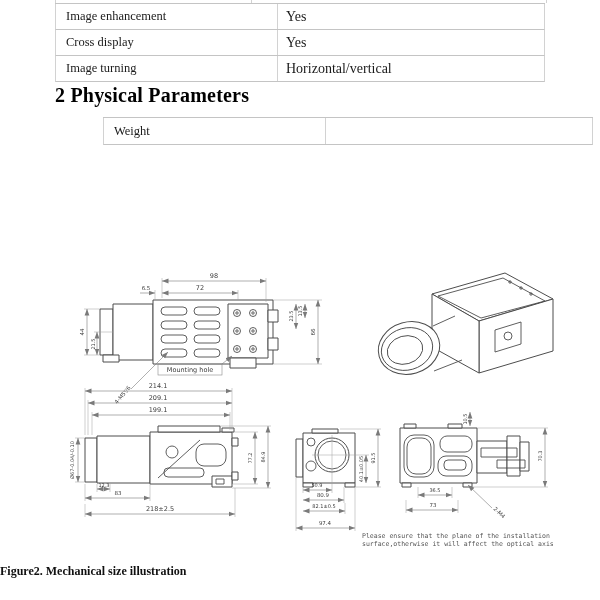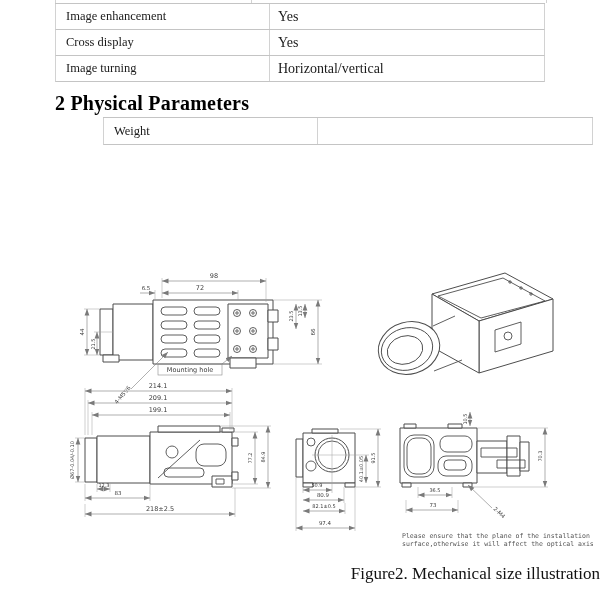--- a/index.html
+++ b/index.html
@@ -1,45 +1,45 @@
 <!DOCTYPE html>
 <html><head>
 <meta charset="utf-8">
 <style>
   html,body{margin:0;padding:0;background:#ffffff;}
   #page{position:relative;width:600px;height:600px;background:#ffffff;overflow:hidden;
         font-family:"Liberation Serif",serif;color:#1a1a1a;}
   
   .spec-table{position:absolute;left:55px;width:490px;border-top:1px solid #c4c4c4;}
   .spec-row{display:flex;border-bottom:1px solid #c4c4c4;border-left:1px solid #d2d2d2;border-right:1px solid #d2d2d2;}
-  .cell-param{width:195px;border-right:1px solid #d2d2d2;padding:0 8px 0 10px;display:flex;align-items:center;
+  .cell-param{width:195px;border-right:1px solid #d2d2d2;padding:0 16px 0 10px;display:flex;align-items:center;
               font-size:12.5px;}
   .cell-value{flex:1;padding:0 0 0 8px;display:flex;align-items:center;font-size:14px;}
   .t1 .spec-row{height:25px;}
   .t2 .spec-row{height:26px;}
   #top-stub{position:absolute;left:55px;top:0;width:490px;height:3px;
             border-left:1px solid #d2d2d2;border-right:1px solid #d2d2d2;}
   #top-stub .mid{position:absolute;left:195px;top:0;width:1px;height:3px;background:#d2d2d2;}
-  #section-heading{position:absolute;left:55px;top:92px;font-size:20px;font-weight:bold;
+  #section-heading{position:absolute;left:55px;top:84px;font-size:20px;font-weight:bold;
                    letter-spacing:0.2px;color:#000;}
   
   #drawing{position:absolute;left:0;top:252px;}
   .ol{fill:#ffffff;stroke:#4d4d4d;stroke-width:1;stroke-linejoin:round;}
   .oln{fill:none;stroke:#4d4d4d;stroke-width:0.9;stroke-linejoin:round;}
   .thin{fill:none;stroke:#8a8a8a;stroke-width:0.6;}
   .dim{stroke:#7a7a7a;stroke-width:0.6;marker-start:url(#ar);marker-end:url(#ar);}
   .lead{stroke:#7a7a7a;stroke-width:0.6;marker-end:url(#ar);}
   .ext{stroke:#9e9e9e;stroke-width:0.5;}
   .dt{font:6.5px "DejaVu Sans",sans-serif;fill:#3c3c3c;text-anchor:middle;}
   .dts{font:5.5px "DejaVu Sans",sans-serif;fill:#3c3c3c;text-anchor:middle;}
   .dtxs{font:5px "DejaVu Sans",sans-serif;fill:#3c3c3c;text-anchor:middle;}
   #install-note{position:absolute;left:362px;top:532px;font-family:"DejaVu Sans Mono",monospace;
-                font-size:6.5px;line-height:8px;color:#555;white-space:nowrap;margin-left:40px;}
-  #figure-caption{position:absolute;left:0;top:564px;width:600px;text-align:right;
-                  font-size:17px;color:#111;}
+                font-size:6.5px;line-height:8px;color:#555;white-space:nowrap;}
+  #figure-caption{position:absolute;left:0;top:564px;width:600px;text-align:left;
+                  font-size:12px;color:#111;font-weight:bold;}
 </style>
 </head>
 <body>
 
 <div id="page">
 
   <div id="top-stub">
       <div class="mid"></div>
     </div>
 

